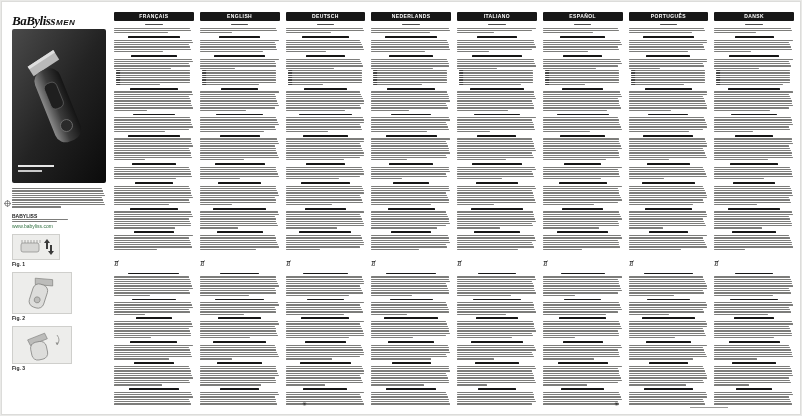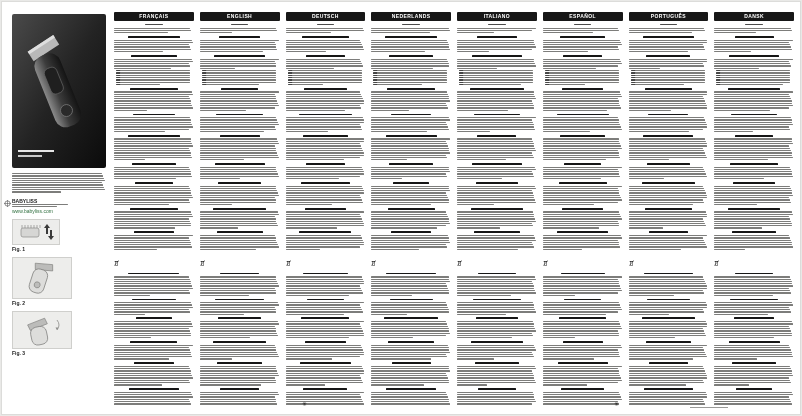--- a/index.html
+++ b/index.html
@@ -61,20 +61,23 @@
   .star-2{left:612px;top:399px;}
   .print-code{position:absolute;left:688px;top:405px;width:38px;height:1.2px;background:#9a9a98;}
 </style>
 </head>
 <body>
 
 <div class="page">
 
   <div class="left-panel">
 
+    <div class="logo">
+      <span class="logo-main">BaByliss</span><span class="logo-sub">MEN</span>
+    </div>
 
     <div class="photo">
       <svg width="94" height="154" viewBox="0 0 94 154" xmlns="http://www.w3.org/2000/svg">
         <defs>
           <linearGradient id="pbg" x1="0" y1="0" x2="1" y2="1">
             <stop offset="0" stop-color="#4a4a4a"></stop>
             <stop offset="0.5" stop-color="#232323"></stop>
             <stop offset="1" stop-color="#0b0b0b"></stop>
           </linearGradient>
           <linearGradient id="pbody" x1="0" y1="0" x2="1" y2="0">

